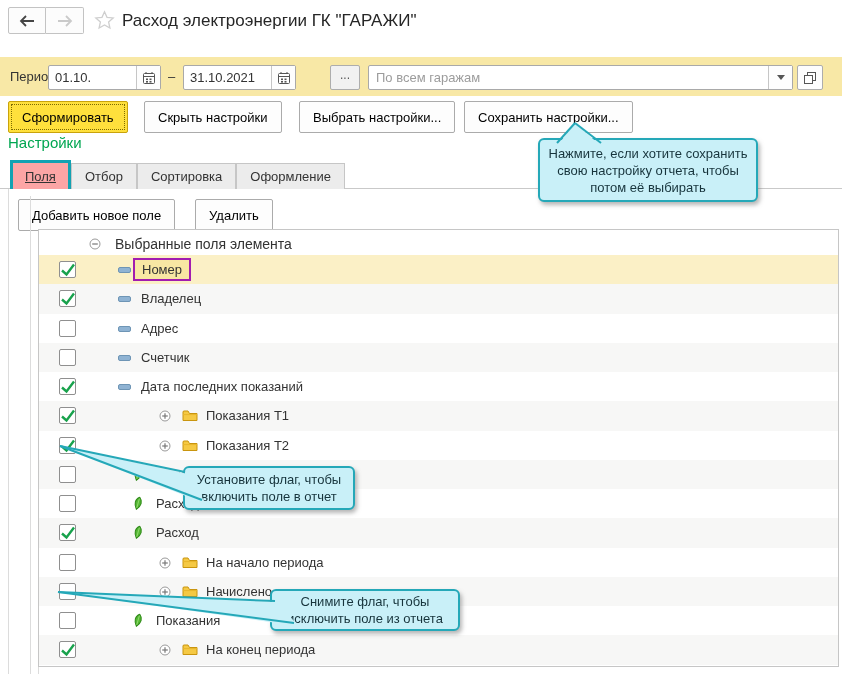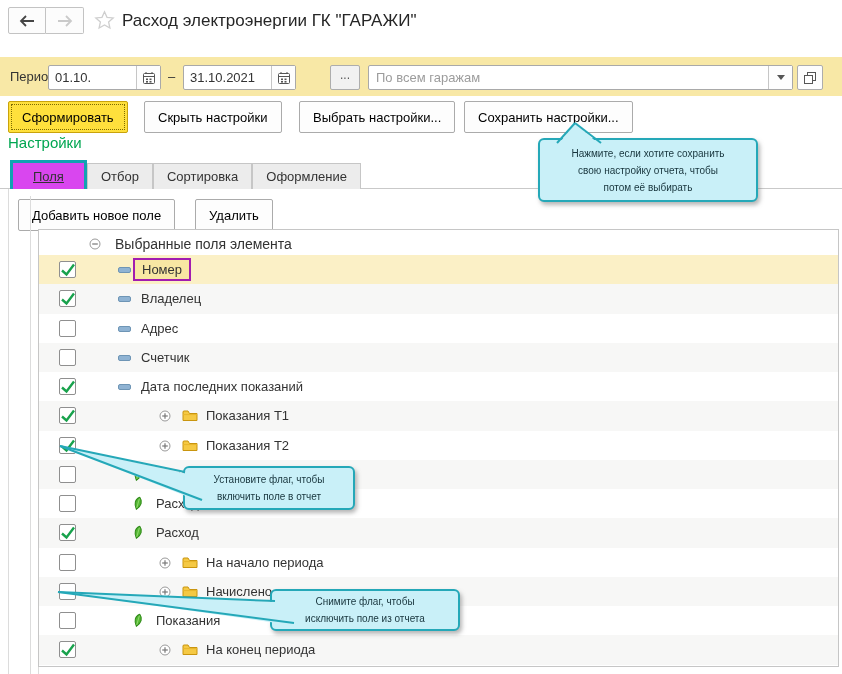--- a/index.html
+++ b/index.html
@@ -44,22 +44,22 @@
   .btn-generate{left:8px;top:101px;background:#FFE03C;border:1px solid #C9A30B;
     outline:1px dotted #7d6a00;outline-offset:-4px;}
   .btn-hide{left:144px;top:101px;}
   .btn-choose{left:299px;top:101px;}
   .btn-save{left:464px;top:101px;}
   
   .settings-heading{left:8px;top:134px;font-size:15px;color:#00A651;}
   .tabs{left:10px;top:160px;display:flex;align-items:flex-end;height:29px;z-index:3;}
   .tab{height:26px;background:#ECECEC;border:1px solid #C6C6C6;border-bottom:none;
     font-size:13px;color:#333;padding:6px 13px;display:flex;align-items:center;box-sizing:border-box;}
-  .tab.active{height:29px;background:#d946ef;border:3px solid #12A2B2;border-bottom:none;
-    padding:0 20px;text-decoration:underline;}
+  .tab.active{height:29px;background:#fca5a5;border:3px solid #12A2B2;border-bottom:none;
+    padding:0 12px;text-decoration:underline;}
   .tabline{left:0;top:188px;width:842px;height:1px;background:#C9C9C9;}
   .field-btns{left:18px;top:199px;display:flex;gap:20px;}
   
   .tree{left:38px;top:229px;width:799px;height:436px;border:1px solid #C6C6C6;background:#fff;
     box-sizing:content-box;z-index:1;}
   .tree-header{height:25px;position:relative;font-size:14px;color:#333;background:#fff;}
   .tree-header .hdr-exp{position:absolute;left:50px;top:7px;}
   .tree-header .hdr-lbl{position:absolute;left:76px;top:6px;}
   .trow{height:29.28px;position:relative;font-size:13px;color:#333;}
   .trow.alt{background:#F7F7F6;}
@@ -79,21 +79,21 @@
   .trow[data-icon="folder"] .icon-folder{display:block;}
   .trow[data-icon="leaf"] .icon-leaf{display:block;}
   .lbl{position:absolute;left:102px;top:7px;white-space:nowrap;}
   .trow[data-icon="folder"] .lbl{left:167px;}
   .trow[data-icon="leaf"] .lbl{left:117px;}
   .trow.selected .lbl{left:94px;top:3px;border:2px solid #a21caf;background:#F8E7A3;padding:2px 7px;}
   
   .vline{position:absolute;width:1px;background:#DCDCDC;}
   
   .tip{position:absolute;background:#C9F0F8;border:2px solid #25A8B8;border-radius:6px;
-    box-shadow:2px 3px 4px rgba(110,110,110,.5);font-size:10px;color:#17343C;text-align:center;
+    box-shadow:2px 3px 4px rgba(110,110,110,.5);font-size:13px;color:#17343C;text-align:center;
     line-height:17px;display:flex;flex-direction:column;justify-content:center;z-index:50;}
   .tip span{display:block;}
   #tails{position:absolute;left:0;top:0;z-index:51;pointer-events:none;}
 </style>
 </head>
 <body>
 
 <div>
 
   <div class="abs navbtns">

